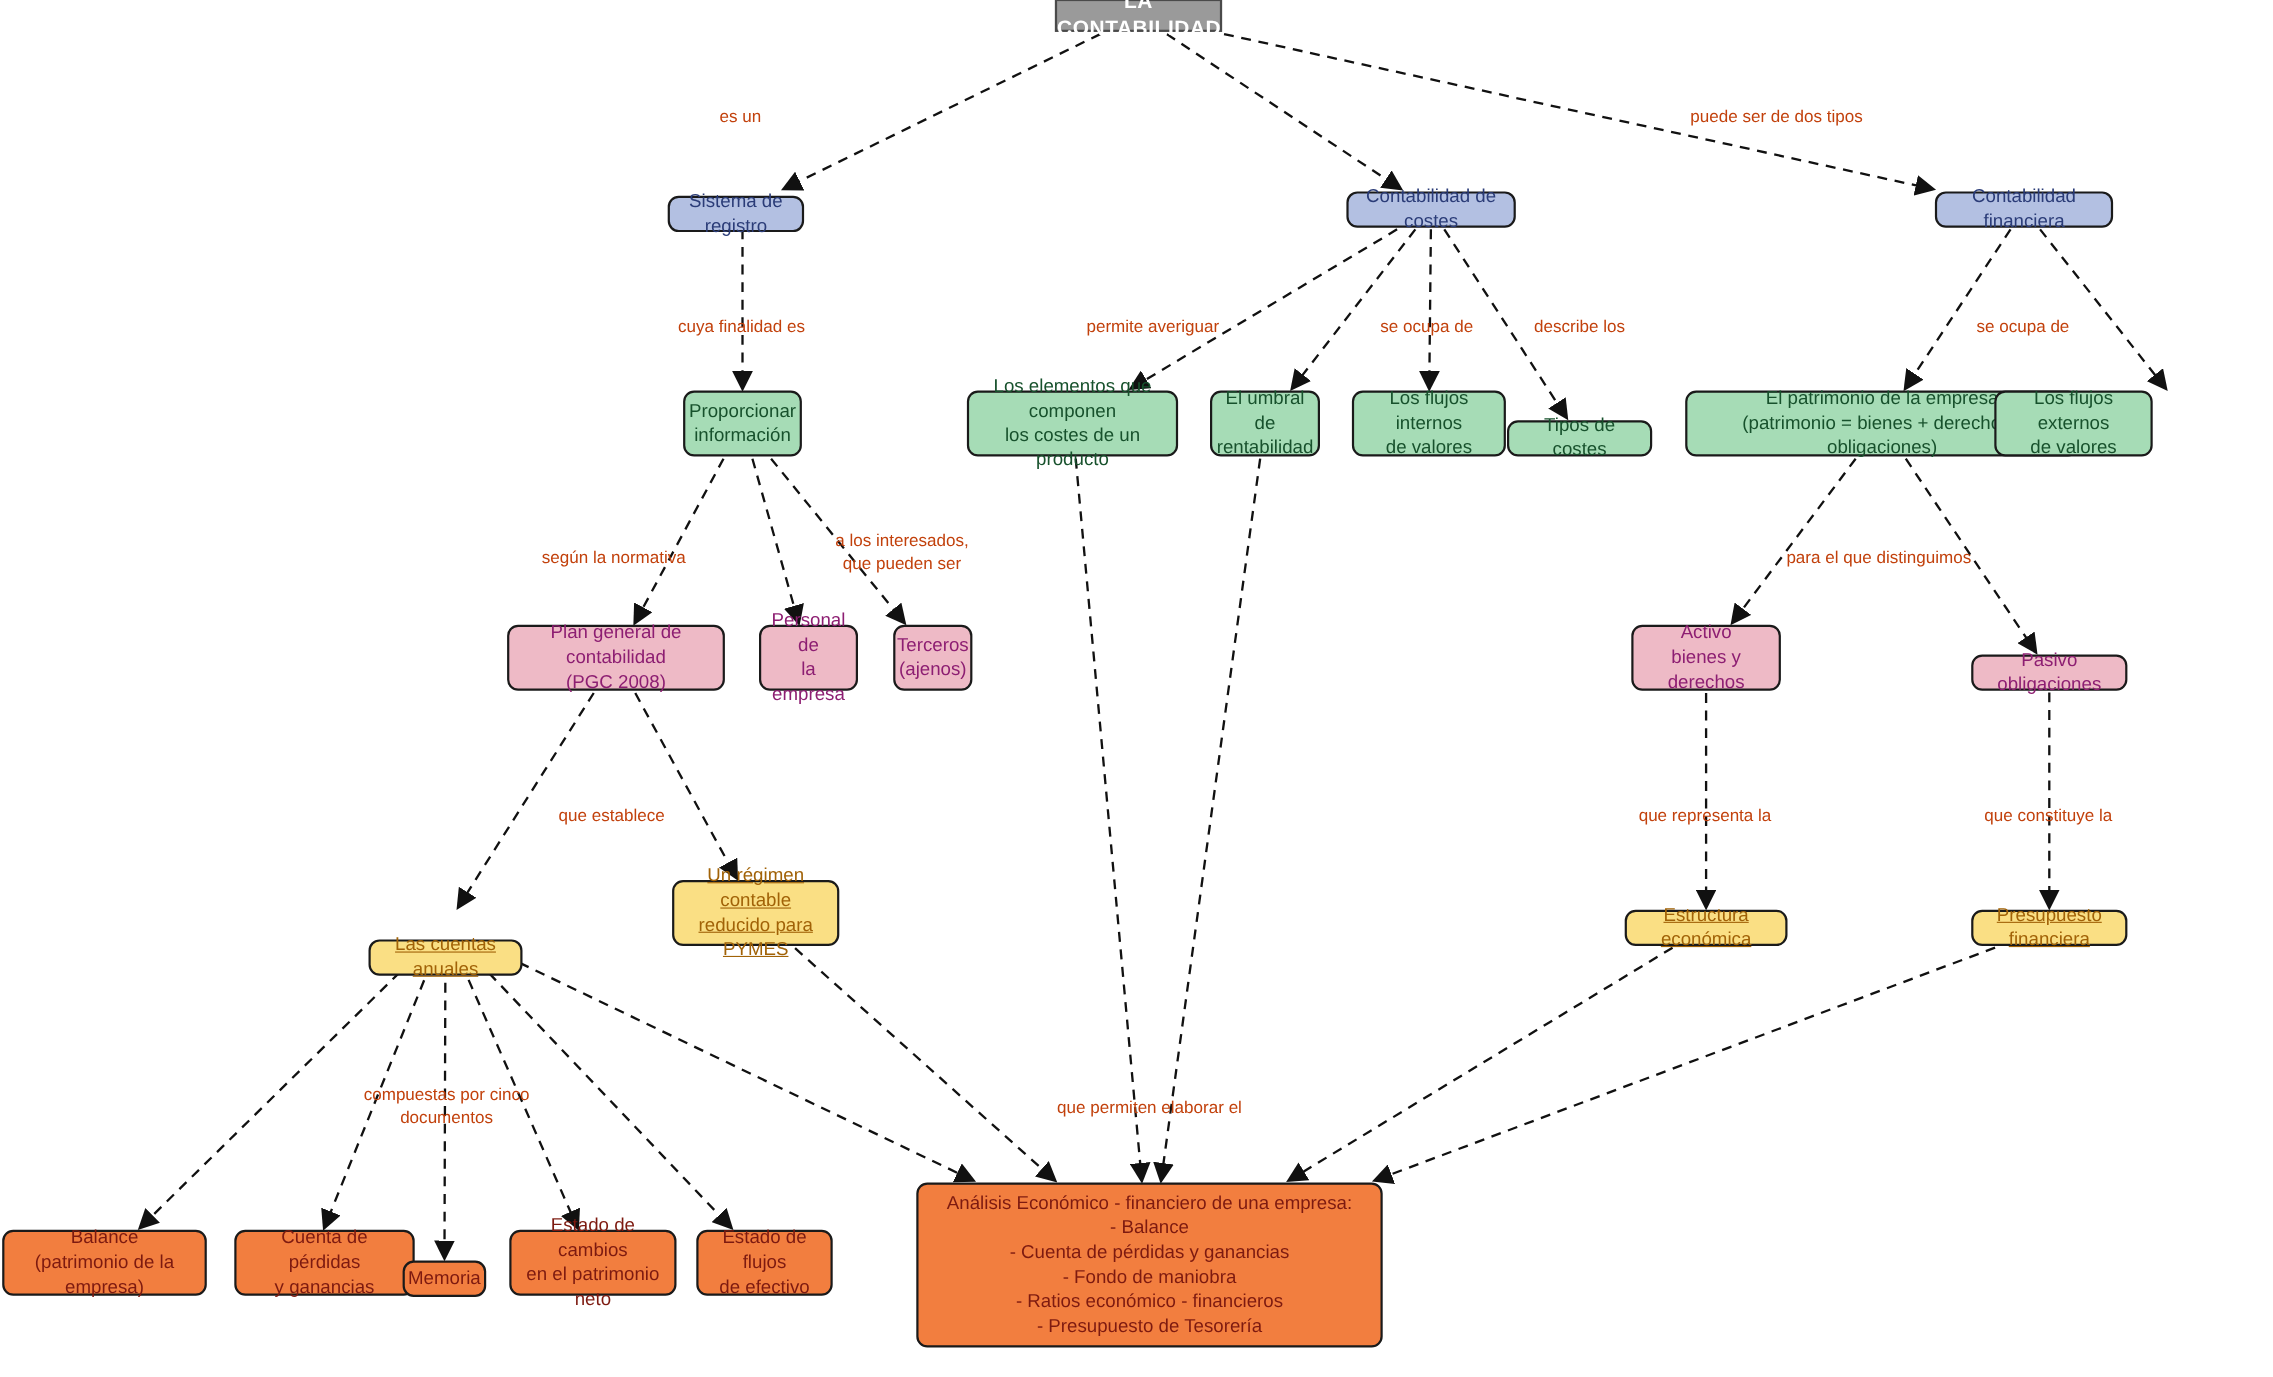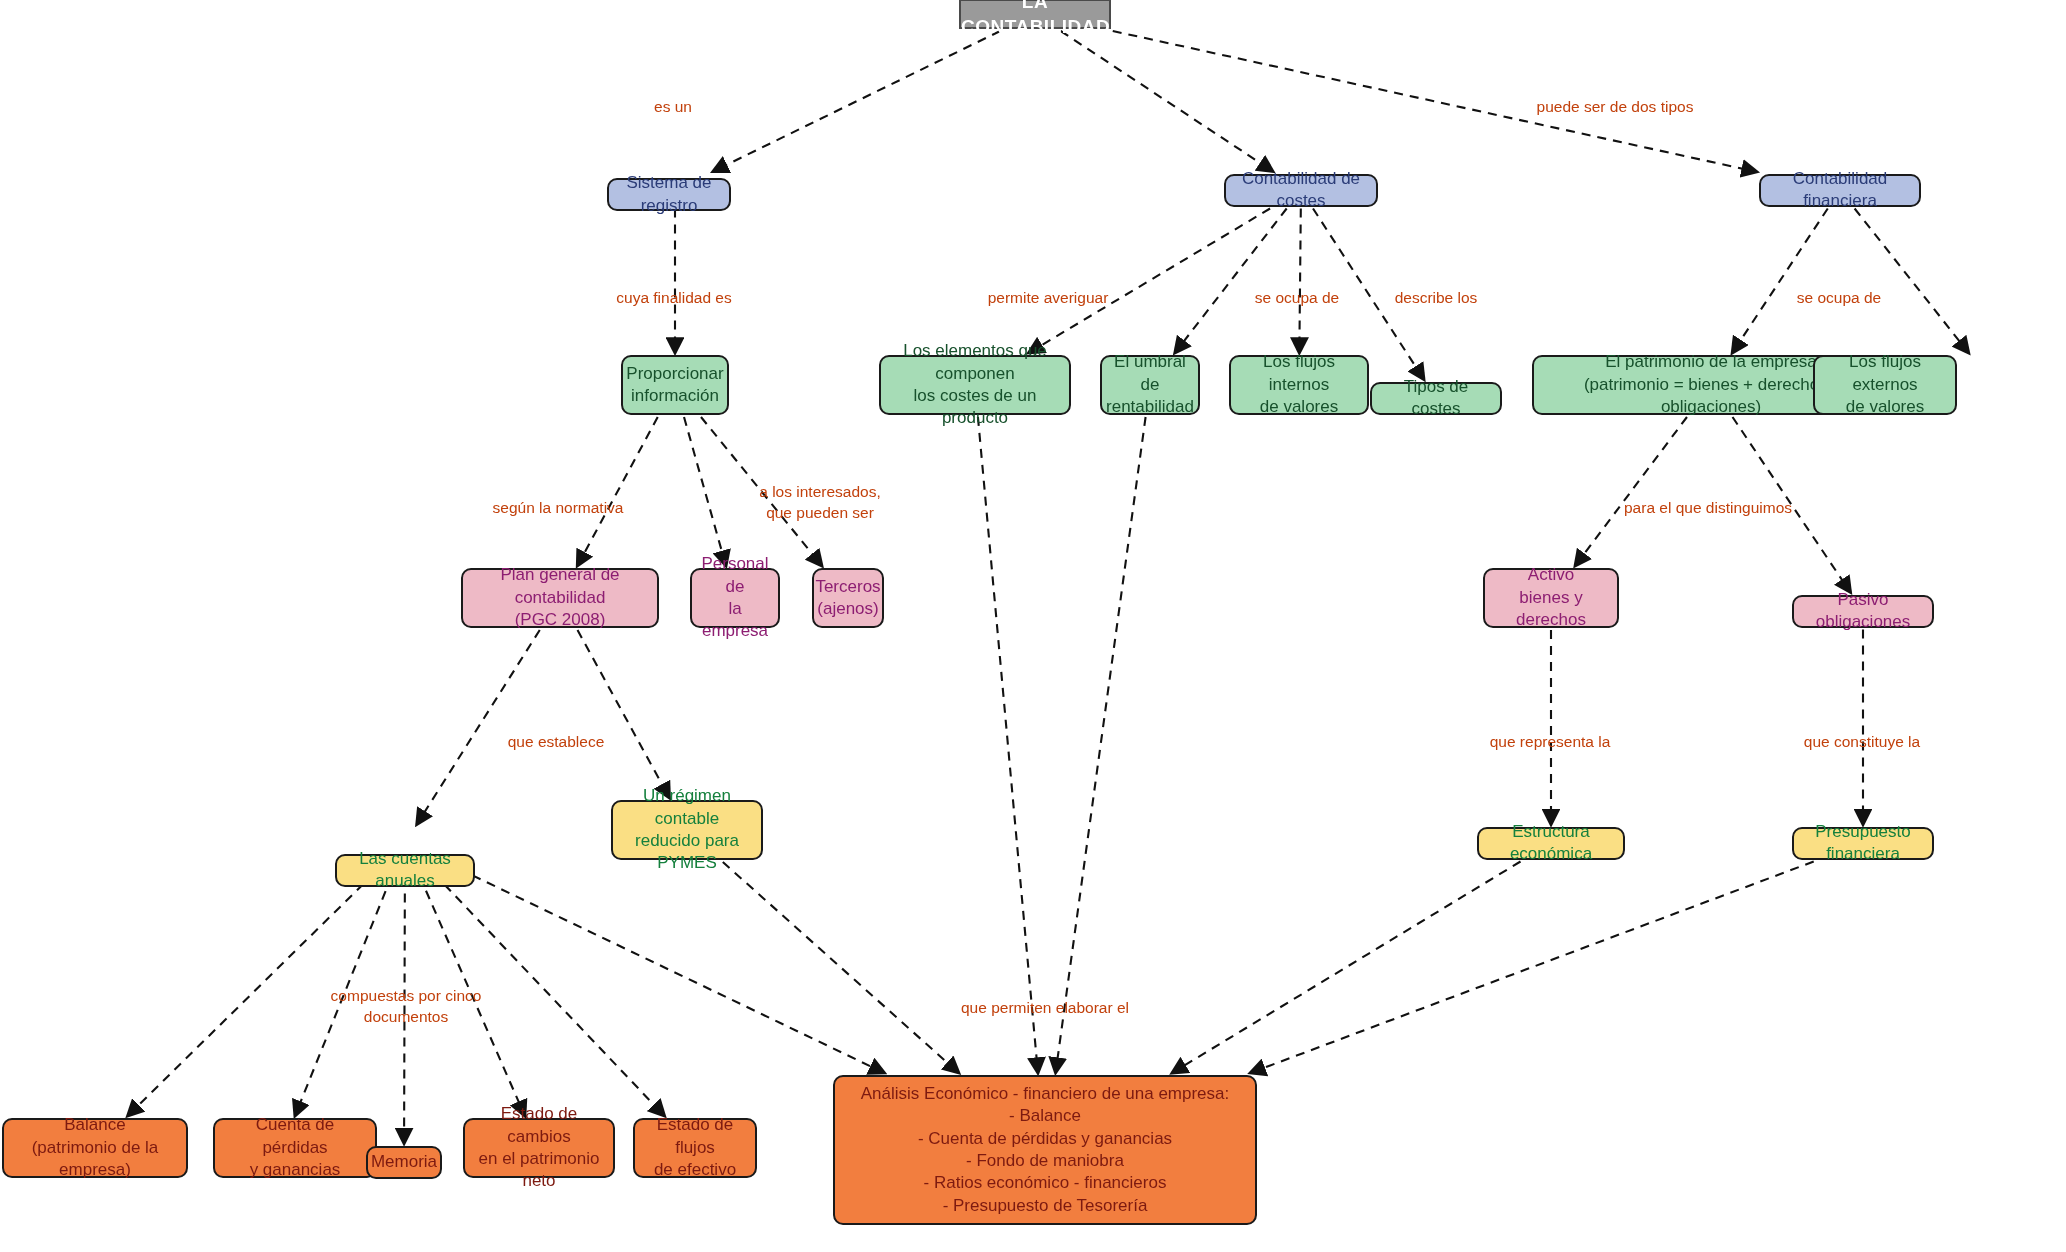--- a/index.html
+++ b/index.html
@@ -14,21 +14,21 @@
         font-family:"Liberation Sans", sans-serif;}
   .node span{display:block;width:100%;padding:0 8px;}
 
   
   .n-root{background:#9a9a9a;border:2px solid #4a4a4a;border-radius:0;
           color:#ffffff;font-weight:bold;font-size:19px;letter-spacing:.5px;}
 
   .n-blue{background:#b3c0e2;color:#2b3c78;}
   .n-green{background:#a6dcb6;color:#17512c;}
   .n-pink{background:#eebac6;color:#8d1e72;}
-  .n-yellow{background:#fadf84;color:#15803d;}
+  .n-yellow{background:#fadf84;color:#a16207;text-decoration:underline;}
   .n-orange{background:#f27e3f;color:#7d1a10;}
 
   .elabel{position:absolute;font-size:15.5px;color:#c2410c;line-height:1.35;
           text-align:center;white-space:pre;transform:translateX(-50%);
           font-family:"Liberation Sans", sans-serif;}
 </style>
 </head>
 <body>
 
 <div id="canvas">

